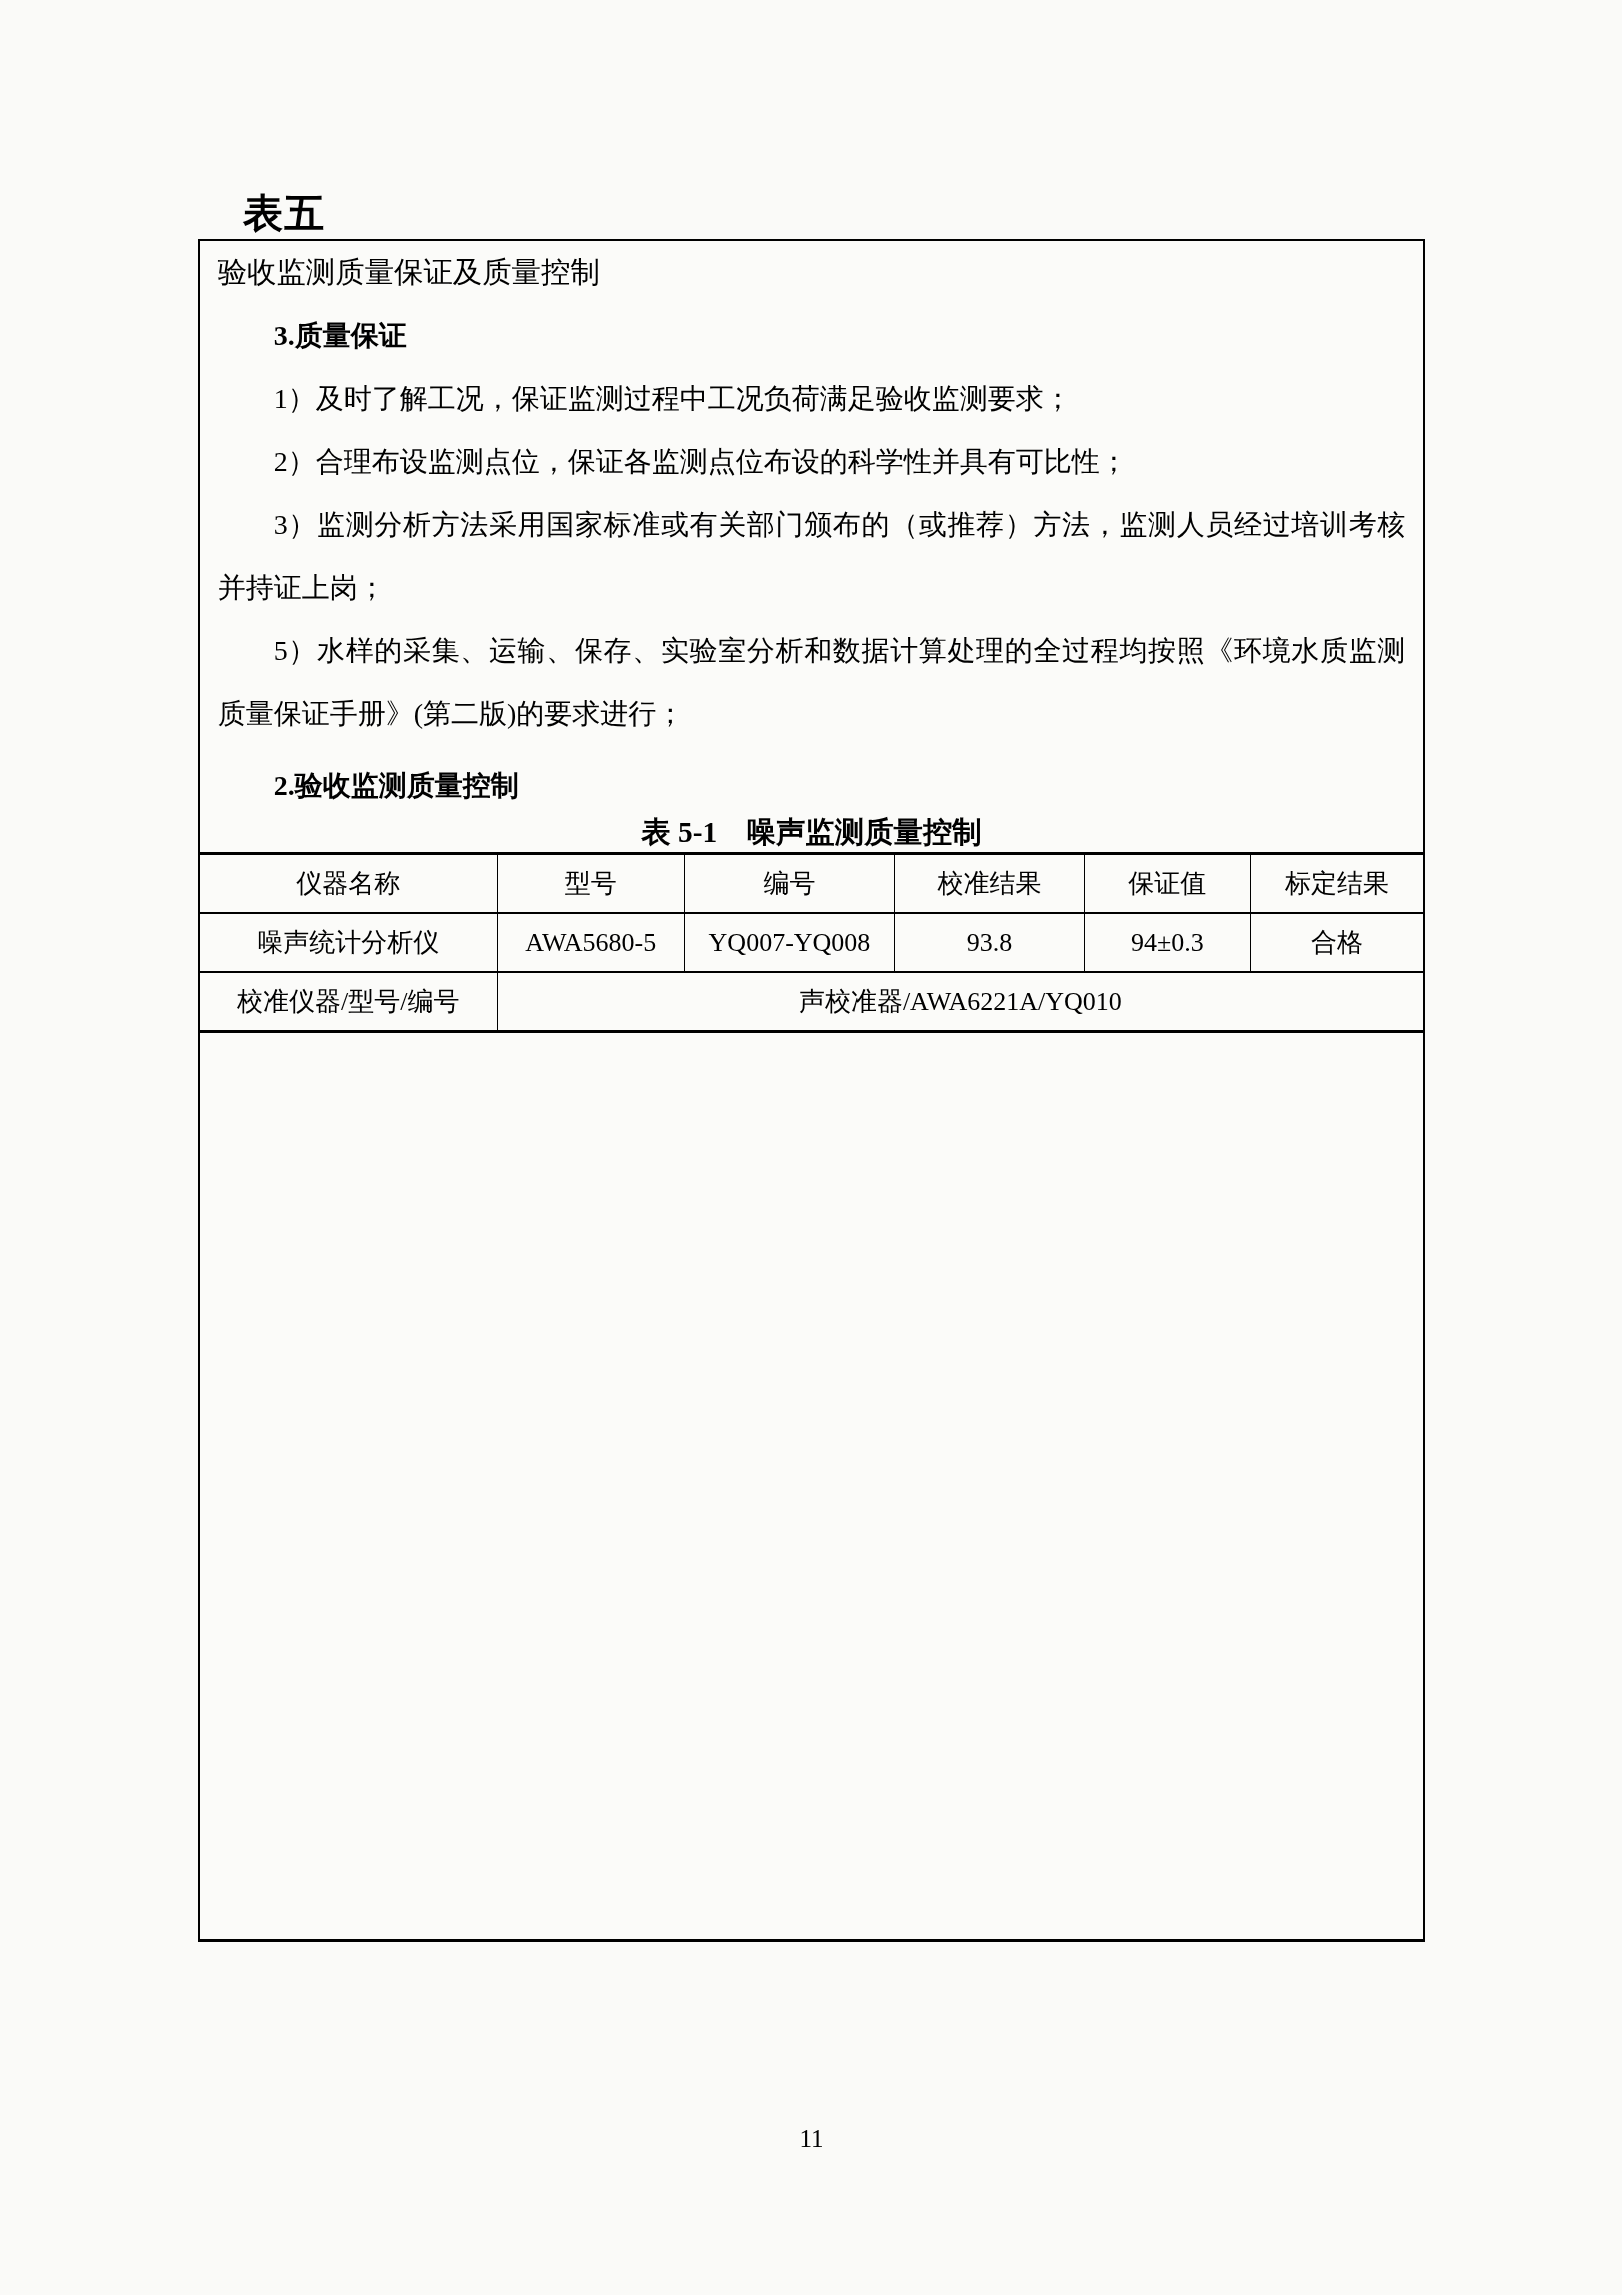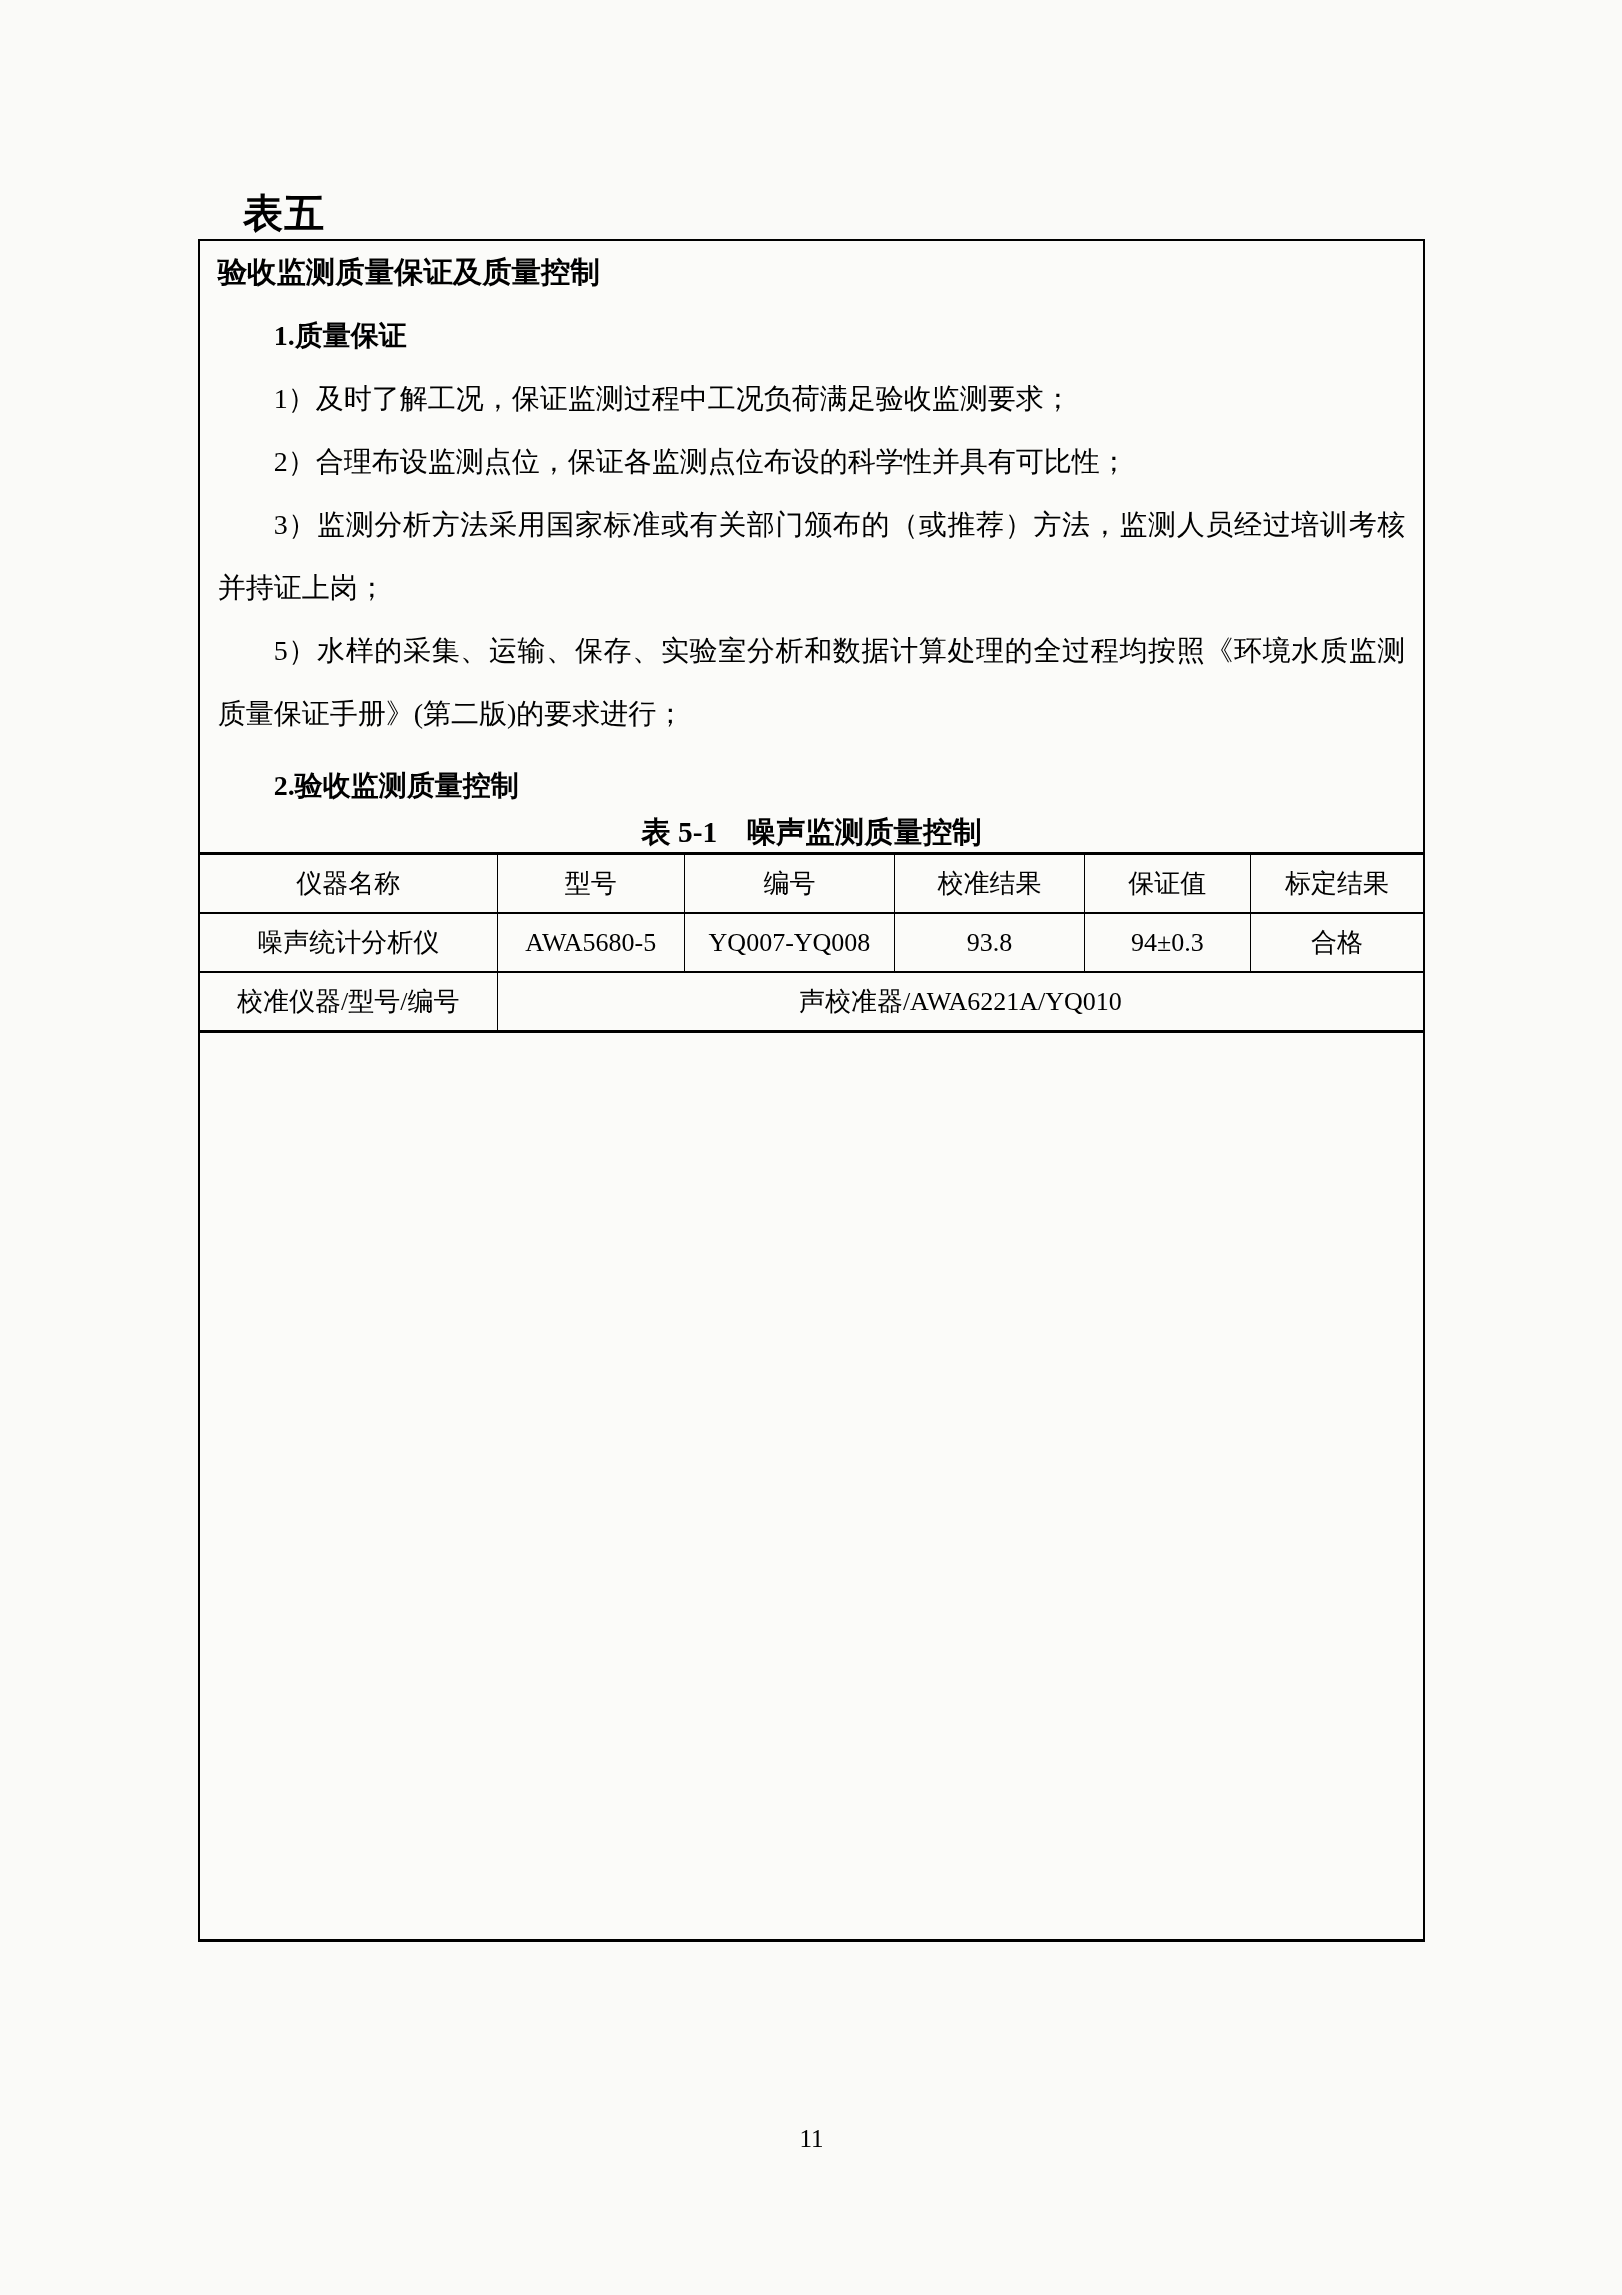--- a/index.html
+++ b/index.html
@@ -31,21 +31,21 @@
   }
 
   .text-area {
     padding: 0 17.7px;
     font-size: 28px;
     line-height: 63px;
   }
   .box-title {
     margin: 0;
     font-size: 29.4px;
-    font-weight: bold;
+    font-weight: normal;
   }
   .sub-heading {
     margin: 0;
     font-weight: bold;
     text-indent: 2em;
   }
   .sub-heading.s2 { margin-top: 9.2px; }
   .para {
     margin: 0;
     text-indent: 2em;
@@ -97,21 +97,21 @@
 
 <div class="page">
 
   <div class="form-label">表五</div>
 
   <div class="form-box">
 
     <div class="text-area">
       <p class="box-title">验收监测质量保证及质量控制</p>
 
-      <p class="sub-heading">1.质量保证</p>
+      <p class="sub-heading">3.质量保证</p>
 
       <p class="para">1）及时了解工况，保证监测过程中工况负荷满足验收监测要求；</p>
       <p class="para">2）合理布设监测点位，保证各监测点位布设的科学性并具有可比性；</p>
       <p class="para">3）监测分析方法采用国家标准或有关部门颁布的（或推荐）方法，监测人员经过培训考核并持证上岗；</p>
       <p class="para">5）水样的采集、运输、保存、实验室分析和数据计算处理的全过程均按照《环境水质监测质量保证手册》(第二版)的要求进行；</p>
 
       <p class="sub-heading s2">2.验收监测质量控制</p>
     </div>
 
     <div class="table-caption">表 5-1　噪声监测质量控制</div>

